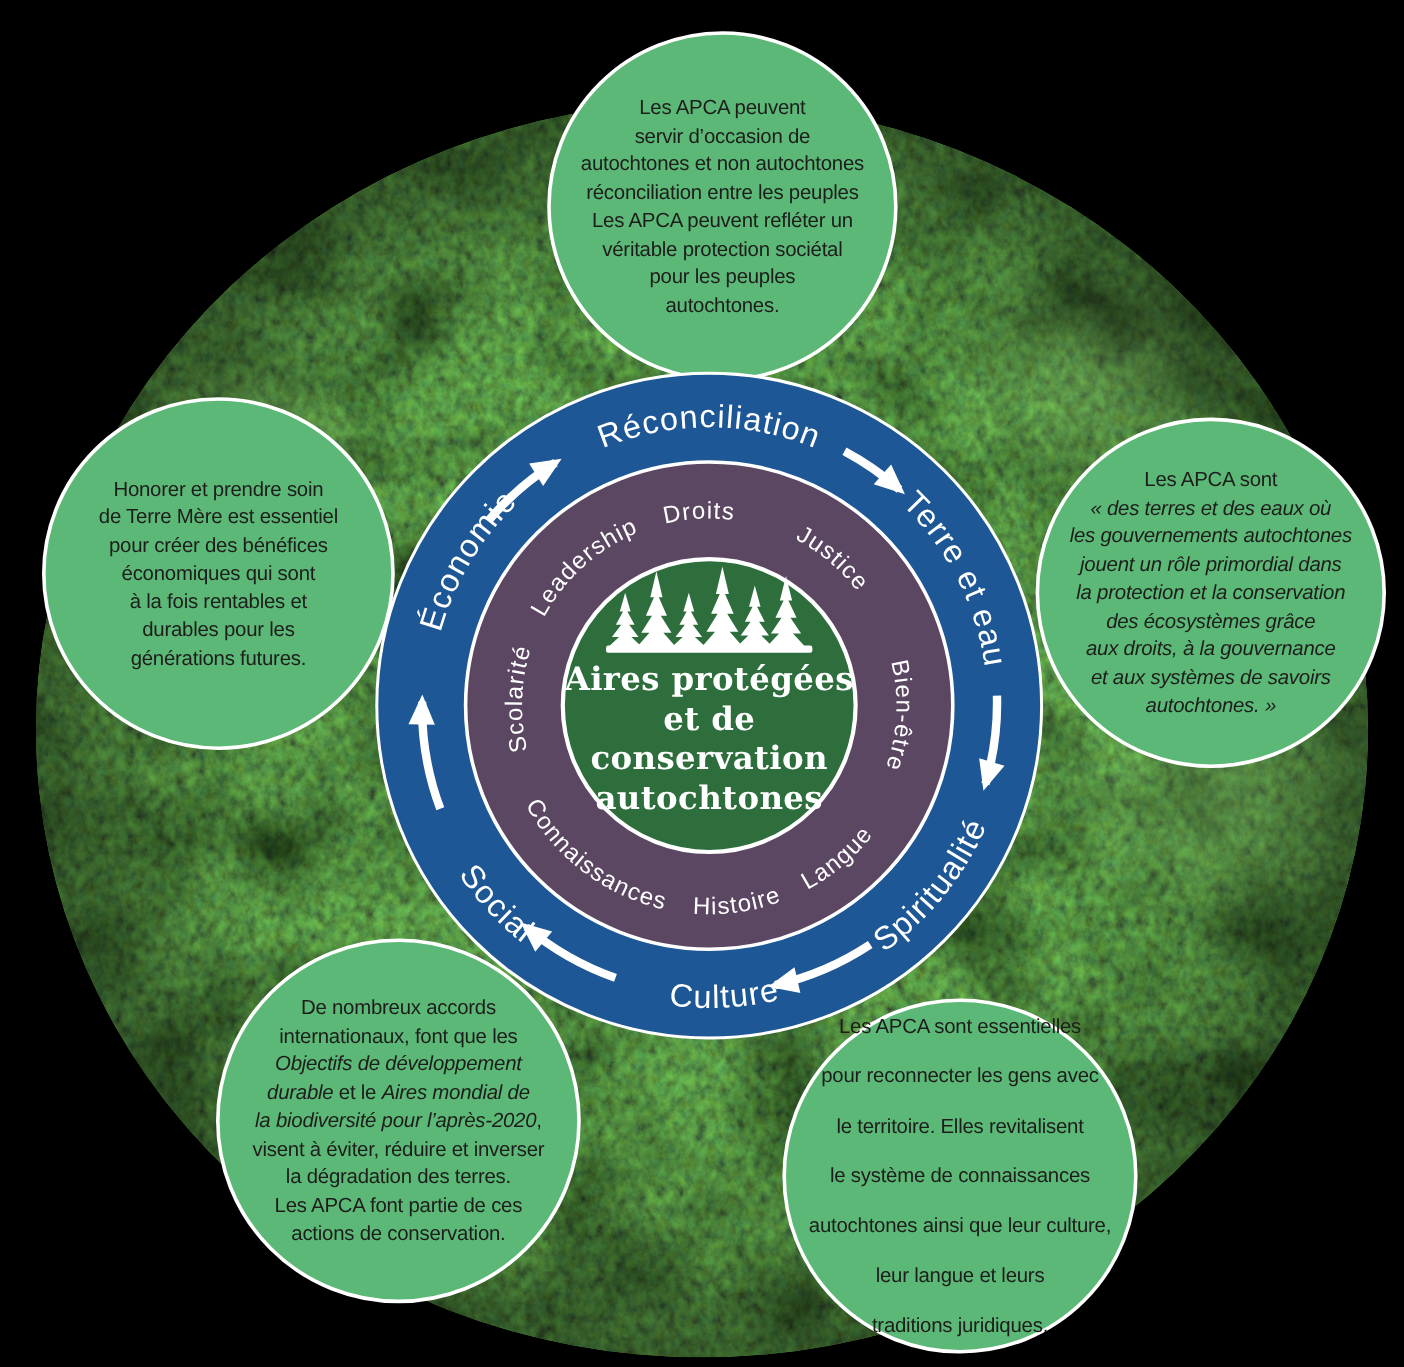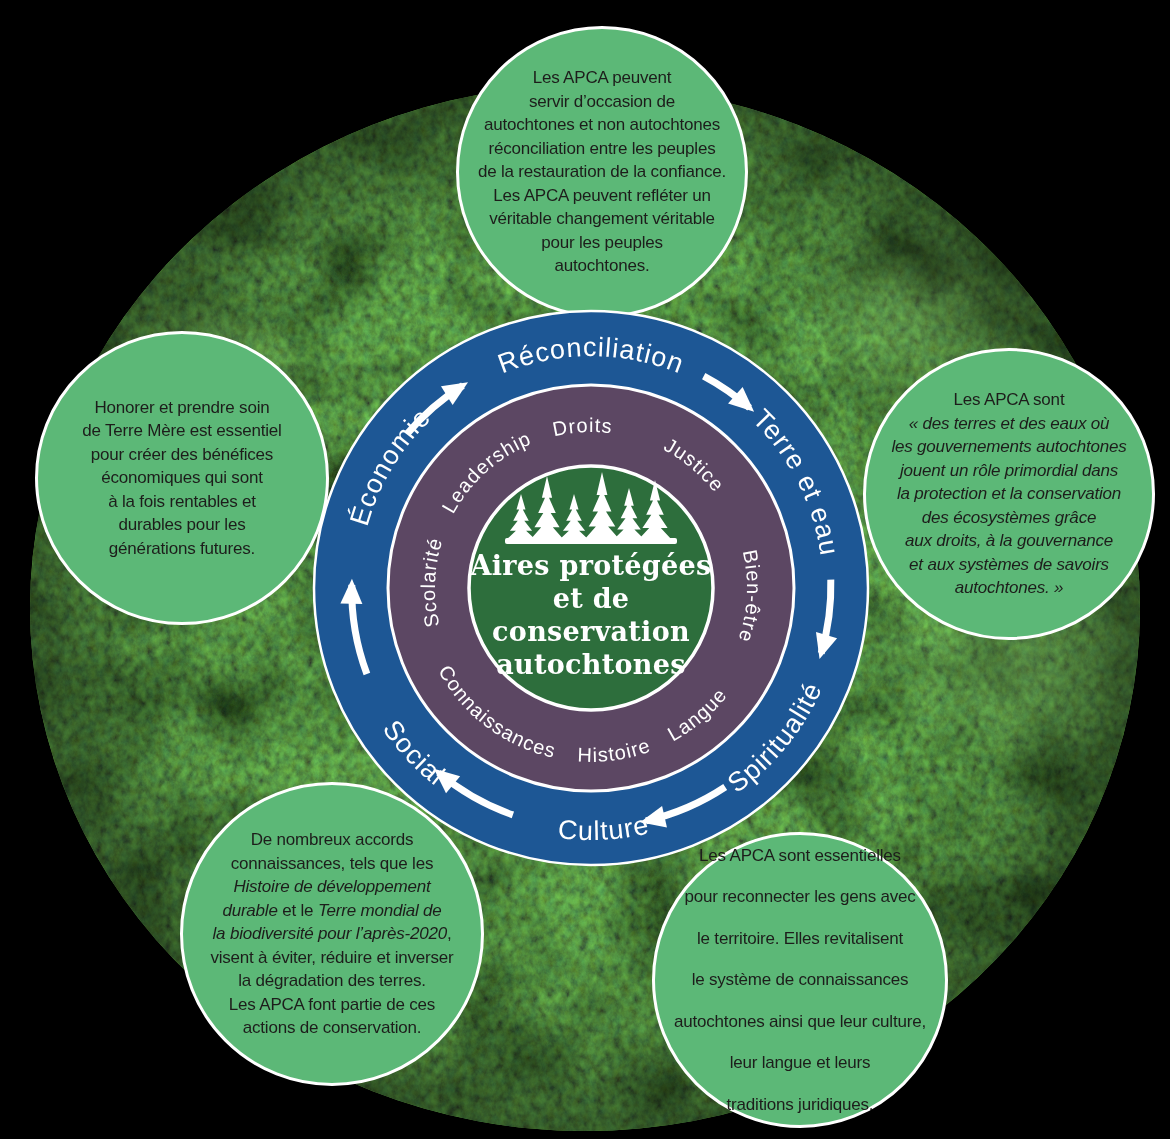--- a/index.html
+++ b/index.html
@@ -68,23 +68,22 @@
     </svg>
     <div class="patches"></div>
     <div class="vignette"></div>
   </div>
 
   <div class="bubble b-top">
     <div class="ln">Les APCA peuvent</div>
     <div class="ln">servir d’occasion de</div>
     <div class="ln">autochtones et non autochtones</div>
     <div class="ln">réconciliation entre les peuples</div>
-    <div class="ln">de la restauration de la confiance.</div>
     <div class="ln">Les APCA peuvent refléter un</div>
-    <div class="ln">véritable changement véritable</div>
+    <div class="ln">véritable protection sociétal</div>
     <div class="ln">pour les peuples</div>
     <div class="ln">autochtones.</div>
   </div>
 
   <div class="bubble b-left">
     <div class="ln">Honorer et prendre soin</div>
     <div class="ln">de Terre Mère est essentiel</div>
     <div class="ln">pour créer des bénéfices</div>
     <div class="ln">économiques qui sont</div>
     <div class="ln">à la fois rentables et</div>
@@ -173,23 +172,23 @@
     <g>
       <text class="title-line" x="300" y="287">Aires protégées</text>
       <text class="title-line" x="300" y="320">et de</text>
       <text class="title-line" x="300" y="353">conservation</text>
       <text class="title-line" x="300" y="386">autochtones</text>
     </g>
   </svg>
 
   <div class="bubble b-bl">
     <div class="ln">De nombreux accords</div>
-    <div class="ln">connaissances, tels que les</div>
-    <div class="ln it">Histoire de développement</div>
-    <div class="ln"><span class="it">durable</span><span> et le </span><span class="it">Terre mondial de</span></div>
+    <div class="ln">internationaux, font que les</div>
+    <div class="ln it">Objectifs de développement</div>
+    <div class="ln"><span class="it">durable</span><span> et le </span><span class="it">Aires mondial de</span></div>
     <div class="ln"><span class="it">la biodiversité pour l’après-2020</span><span>,</span></div>
     <div class="ln">visent à éviter, réduire et inverser</div>
     <div class="ln">la dégradation des terres.</div>
     <div class="ln">Les APCA font partie de ces</div>
     <div class="ln">actions de conservation.</div>
   </div>
 
   <div class="bubble b-br">
     <div class="ln">Les APCA sont essentielles</div>
     <div class="ln">pour reconnecter les gens avec</div>

